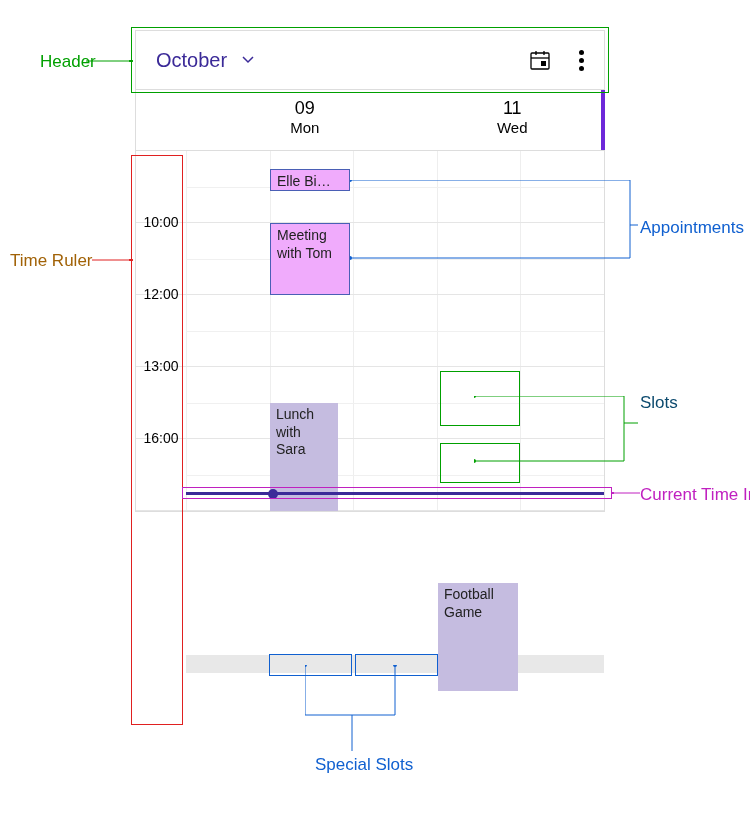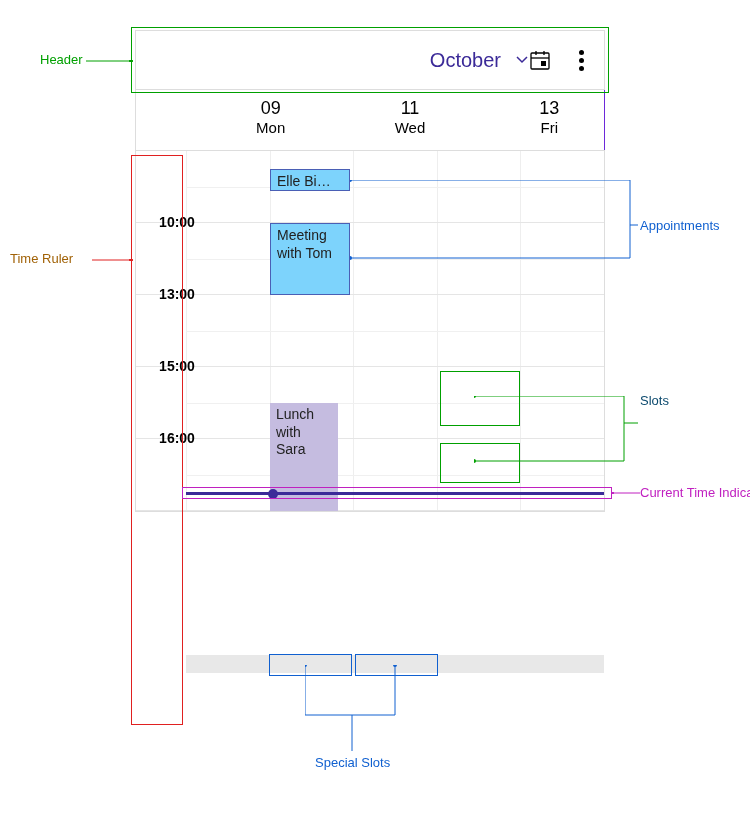--- a/index.html
+++ b/index.html
@@ -1,63 +1,63 @@
 <!DOCTYPE html>
 <html><head>
 <meta charset="utf-8">
 <style>
   * { box-sizing: border-box; margin: 0; padding: 0; }
   body { font-family: "Segoe UI", Arial, sans-serif; font-size: 14px; color: #000; background: #fff; width: 750px; height: 820px; position: relative; }
   
   .container { position: absolute; left: 135px; top: 30px; width: 470px; }
   
   
-  .header { height: 60px; border: 1px solid #ddd; display: flex; align-items: center; padding: 0 20px; justify-content: flex-end; }
+  .header { height: 60px; border: 1px solid #ddd; display: flex; align-items: center; padding: 0 20px; justify-content: space-between; }
   .header-left { display: flex; align-items: center; gap: 14px; }
   .month-label { color: #3b2a98; font-size: 20px; font-weight: 400; }
   .chevron { color: #3b2a98; }
   .chevron svg { width: 14px; height: 14px; display: block; }
   .header-right { display: flex; align-items: center; gap: 28px; }
   .cal-icon svg { width: 22px; height: 22px; display: block; }
   .kebab { display: flex; flex-direction: column; gap: 3px; }
   .kebab span { width: 5px; height: 5px; background: #000; border-radius: 50%; }
   
   
-  .day-headers { display: flex; height: 60px; border-left: 1px solid #ddd; border-right: 1px solid #6d28d9; gap: 30px; }
+  .day-headers { display: flex; height: 60px; border-left: 1px solid #ddd; border-right: 4px solid #6d28d9; gap: 30px; }
   .ruler-gap { width: 50px; flex-shrink: 0; }
   .day-col-h { flex: 1; text-align: center; padding-top: 8px; }
   .day-num { font-size: 18px; color: #000; }
   .day-name { font-size: 15px; color: #000; }
   .day-col-h.today .day-num, .day-col-h.today .day-name { color: #3b2a98; font-weight: 700; }
   
   
   .grid-wrap { position: relative; border: 1px solid #ddd; border-top: 1px solid #ddd; }
   .hour-row { height: 72px; border-bottom: 1px solid #e5e5e5; position: relative; }
   .hour-row:last-child { border-bottom: none; }
   .half-line { position: absolute; left: 50px; right: 0; top: 36px; border-top: 1px solid #f0f0f0; }
-  .hour-label { position: absolute; left: 16px; top: -9px; width: 50px; text-align: center; font-size: 14px; color: #000; font-weight: bold; }
+  .hour-label { position: absolute; left: 0; top: -9px; width: 50px; text-align: center; font-size: 14px; color: #000; }
   .col-lines { position: absolute; top: 0; bottom: 0; left: 50px; right: 0; display: flex; z-index: 0; }
   .col-line { flex: 1; border-left: 1px solid #eee; }
   
   
   .appt { position: absolute; font-size: 14px; padding: 3px 6px; overflow: hidden; z-index: 3; line-height: 1.25; }
-  .appt.blue { background: #7dd3fc; border: 1px solid #4a5fb5; color: #222; }
+  .appt.blue { background: #f0abfc; border: 1px solid #4a5fb5; color: #222; }
   .appt.purple { background: #c5bce0; color: #222; }
   
   
   .special-band { position: absolute; left: 50px; right: 0; background: #e8e8e8; z-index: 1; }
   
   
   .time-indicator { position: absolute; left: 50px; right: 0; z-index: 5; }
   .time-indicator .bar { position: absolute; left: 0; right: 0; height: 3px; background: #3b2a98; top: -1px; }
   .time-indicator .dot { position: absolute; width: 10px; height: 10px; background: #3b2a98; border-radius: 50%; top: -4px; }
   
   
   .ann-box { position: absolute; border: 1px solid; background: transparent; pointer-events: none; z-index: 20; }
-  .ann-label { position: absolute; font-size: 13px; z-index: 21; white-space: nowrap; }
+  .ann-label { position: absolute; font-size: 17px; z-index: 21; white-space: nowrap; }
   .ann-line { position: absolute; z-index: 19; }
   
 </style>
 </head>
 <body>
 
 <div class="container">
 
   <div class="header">
     <div class="header-left">
@@ -89,24 +89,20 @@
   <div class="day-headers">
     <div class="ruler-gap"></div>
     <div class="day-col-h">
       <div class="day-num">09</div>
       <div class="day-name">Mon</div>
     </div>
     <div class="day-col-h">
       <div class="day-num">11</div>
       <div class="day-name">Wed</div>
     </div>
-    <div class="day-col-h">
-      <div class="day-num">13</div>
-      <div class="day-name">Fri</div>
-    </div>
   </div>
 
   <div class="grid-wrap">
     <div class="col-lines">
       <div class="col-line"></div>
         <div class="col-line"></div>
         <div class="col-line"></div>
         <div class="col-line"></div>
         <div class="col-line"></div>
     </div>
@@ -114,35 +110,36 @@
     <div class="special-band" style="top:504px; height:18px;"></div>
 
     <div class="hour-row">
         <div class="half-line"></div>
       </div>
     <div class="hour-row">
         <div class="hour-label">10:00</div>
         <div class="half-line"></div>
       </div>
     <div class="hour-row">
-        <div class="hour-label">13:00</div>
+        <div class="hour-label">12:00</div>
         <div class="half-line"></div>
       </div>
     <div class="hour-row">
-        <div class="hour-label">15:00</div>
+        <div class="hour-label">13:00</div>
         <div class="half-line"></div>
       </div>
     <div class="hour-row">
         <div class="hour-label">16:00</div>
         <div class="half-line"></div>
       </div>
 
     <div class="appt blue" style="left:134px; width:80px; top:18px; height:22px;">Elle Bi…</div>
     <div class="appt blue" style="left:134px; width:80px; top:72px; height:72px;">Meeting with Tom</div>
     <div class="appt purple" style="left:134px; width:68px; top:252px; height:108px;">Lunch with Sara</div>
+    <div class="appt purple" style="left:302px; width:80px; top:432px; height:108px;">Football Game</div>
 
     <div class="time-indicator" style="top:342px;">
       <div class="bar"></div>
       <div class="dot" style="left:82px;"></div>
     </div>
   </div>
 </div>
 
 <div class="ann-box" style="left:131px; top:27px; width:478px; height:66px; border-color:#00a000;"></div>
 <div class="ann-label" style="left:40px; top:52px; color:#00a000;">Header</div>

